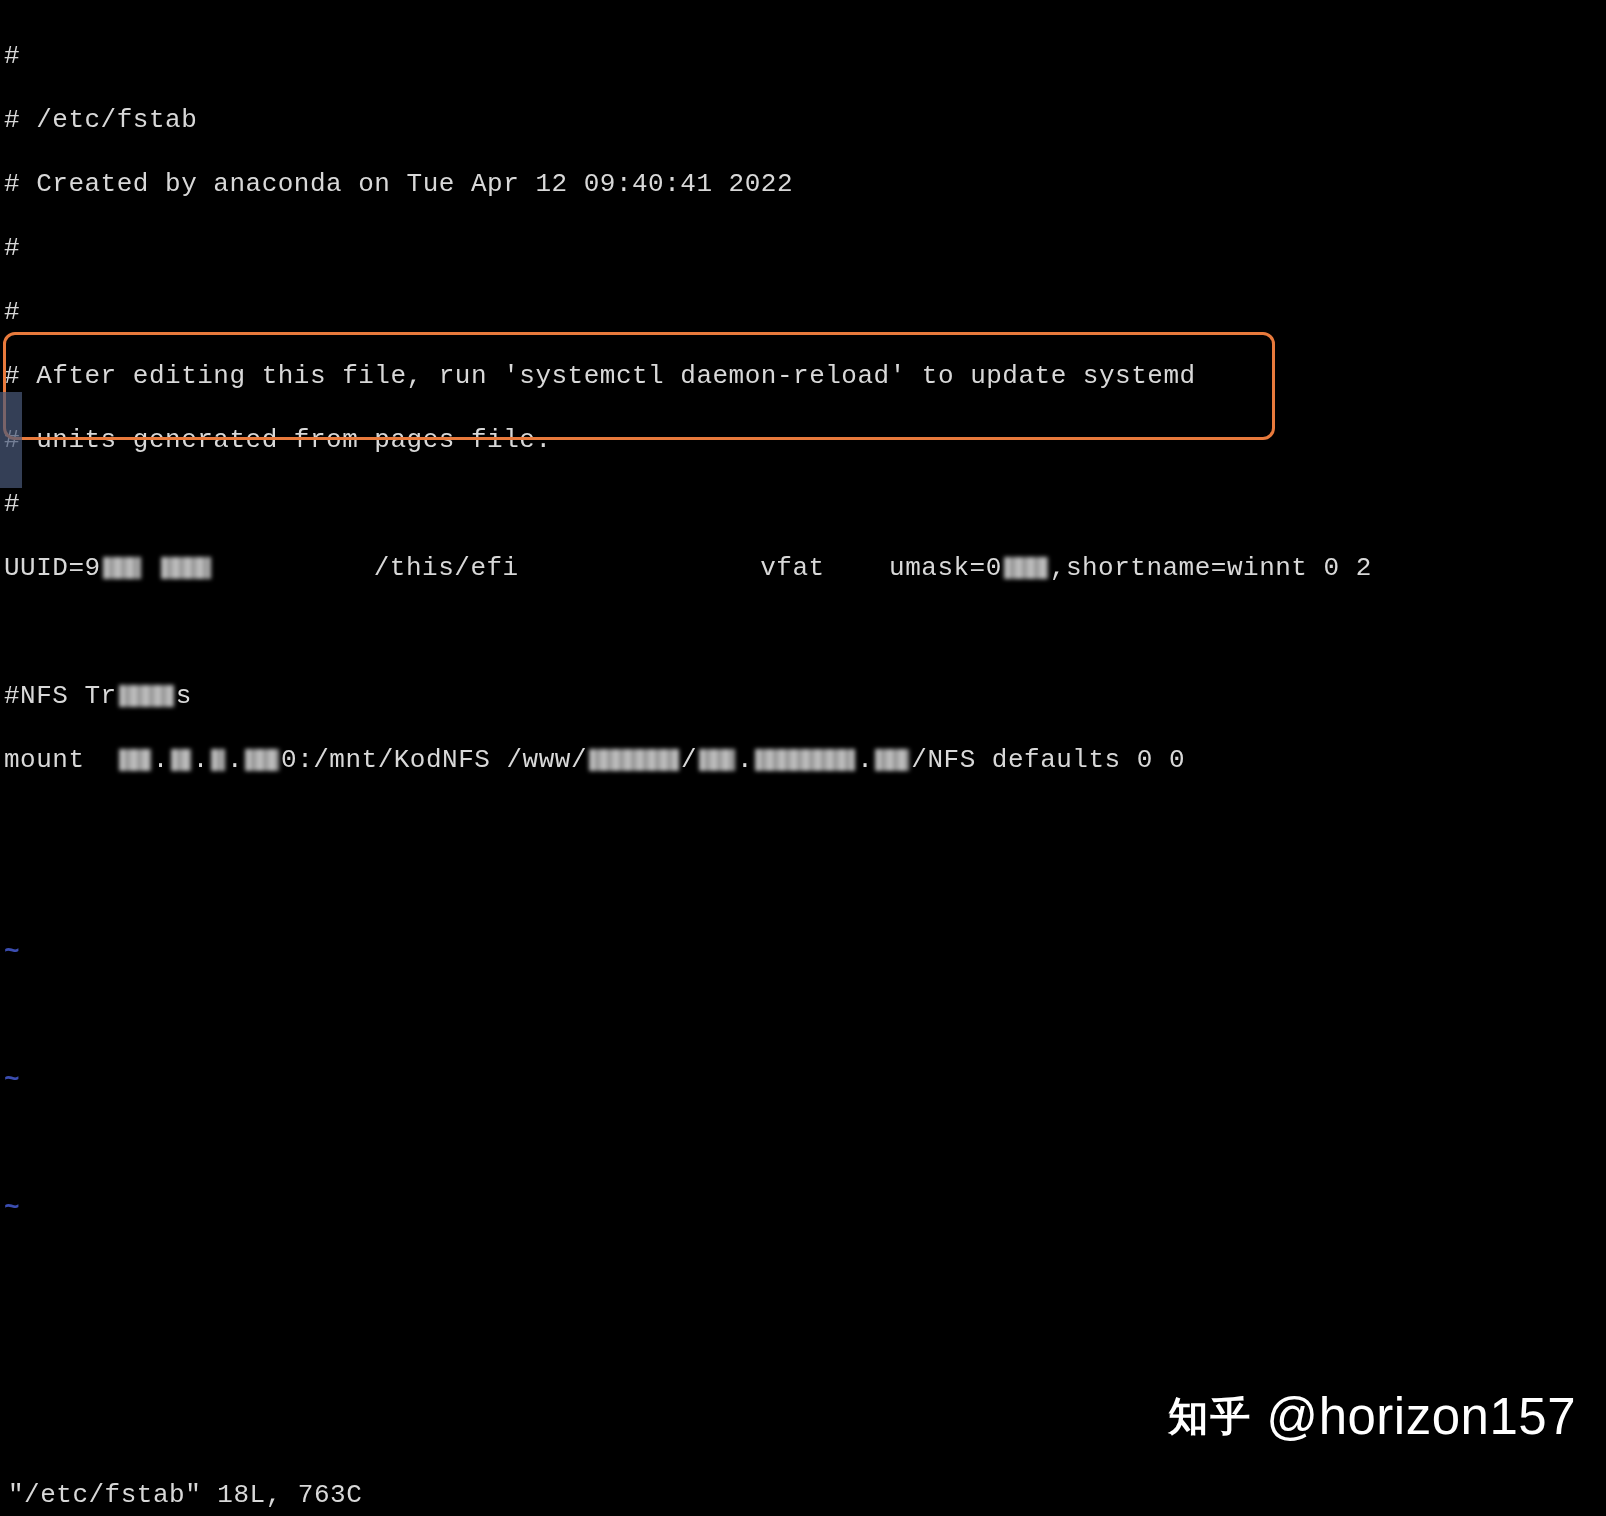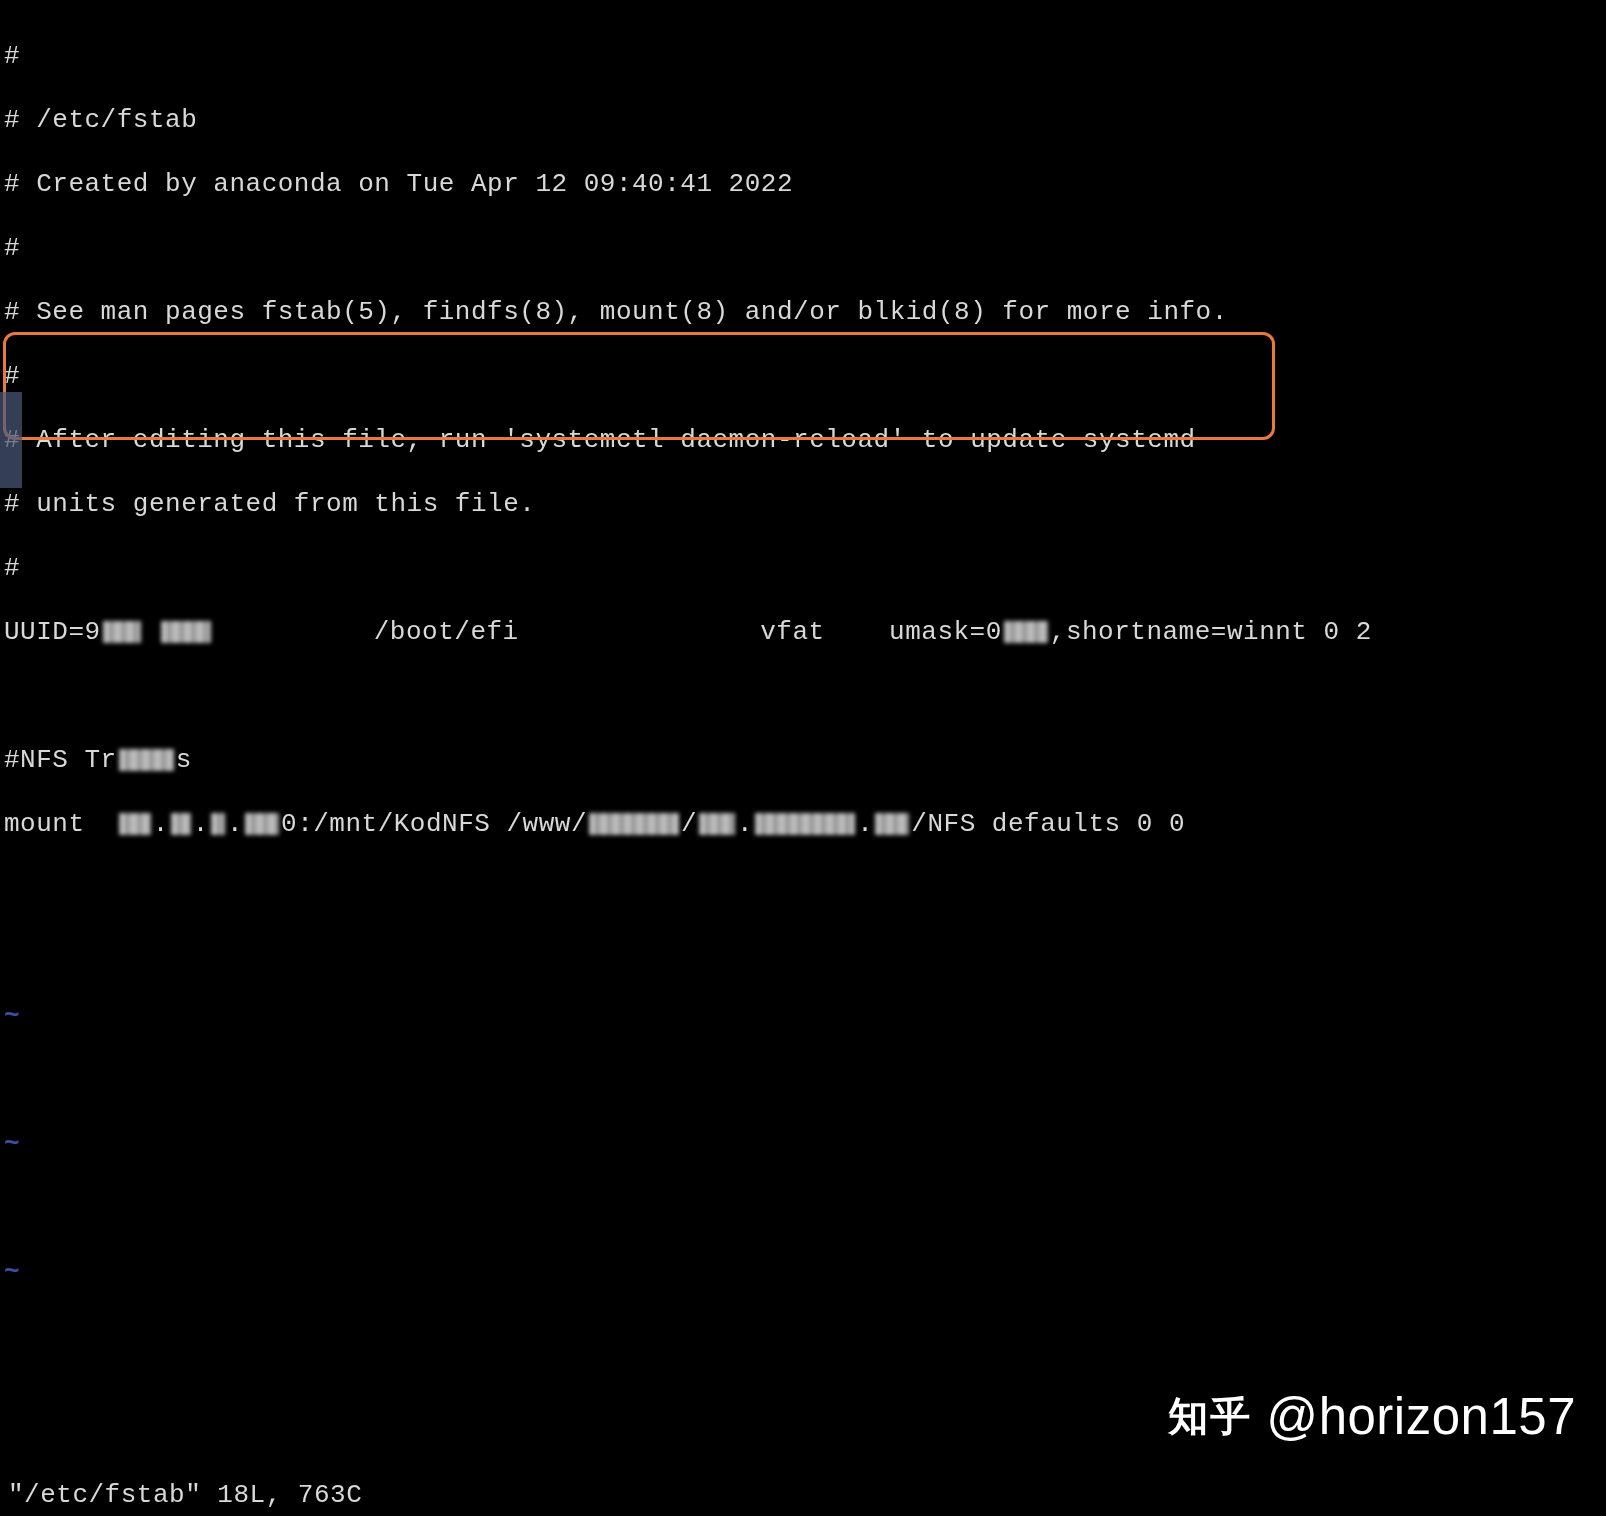--- a/index.html
+++ b/index.html
@@ -87,26 +87,25 @@
     }
   </style>
 </head>
 <body>
 
 <div class="terminal">
 <span class="line">#</span>
 <span class="line"># /etc/fstab</span>
 <span class="line"># Created by anaconda on Tue Apr 12 09:40:41 2022</span>
 <span class="line">#</span>
-<span class="line"># See man pages fstab(5), findfs(8), mount(8) and/or blkid(8) for more info.</span>
 <span class="line">#</span>
 <span class="line"># After editing this file, run 'systemctl daemon-reload' to update systemd</span>
-<span class="line"># units generated from this file.</span>
+<span class="line"># units generated from pages file.</span>
 <span class="line">#</span>
-<span class="line"><span>UUID=9</span><span class="censor-box" style="width:38px"></span> <span class="censor-box" style="width:50px"></span>          <span>/boot/efi</span>               <span>vfat    umask=0</span><span class="censor-box" style="width:44px"></span><span>,shortname=winnt 0 2</span></span>
+<span class="line"><span>UUID=9</span><span class="censor-box" style="width:38px"></span> <span class="censor-box" style="width:50px"></span>          <span>/this/efi</span>               <span>vfat    umask=0</span><span class="censor-box" style="width:44px"></span><span>,shortname=winnt 0 2</span></span>
 <span class="line"></span>
 <span class="line"><span>#NFS Tr</span><span class="censor-box" style="width:55px"></span><span>s</span></span>
 <span class="line"><span>mount  </span><span class="censor-box" style="width:32px"></span>.<span class="censor-box" style="width:20px"></span>.<span class="censor-box" style="width:14px"></span>.<span class="censor-box" style="width:34px"></span><span>0:/mnt/KodNFS /www/</span><span class="censor-box" style="width:90px"></span>/<span class="censor-box" style="width:36px"></span>.<span class="censor-box" style="width:100px"></span>.<span class="censor-box" style="width:34px"></span><span>/NFS defaults 0 0</span></span>
 <span class="line"></span>
 <span class="line"></span>
 <span class="line tilde">~</span>
 <span class="line"></span>
 <span class="line tilde">~</span>
 <span class="line"></span>
 <span class="line tilde">~</span>

